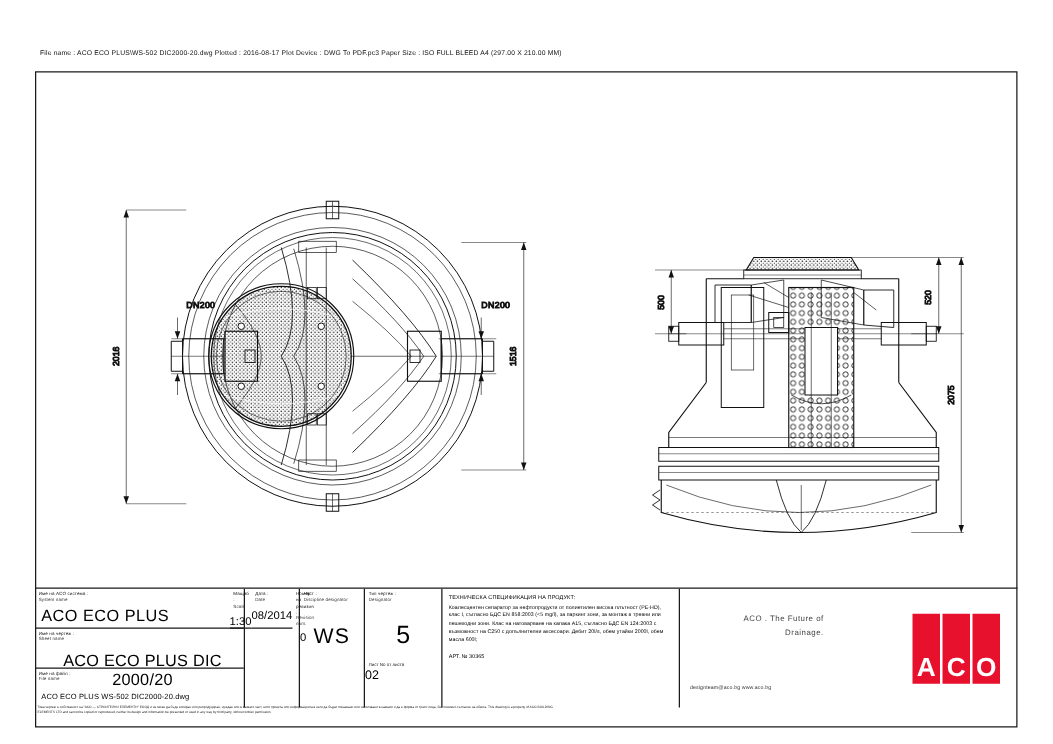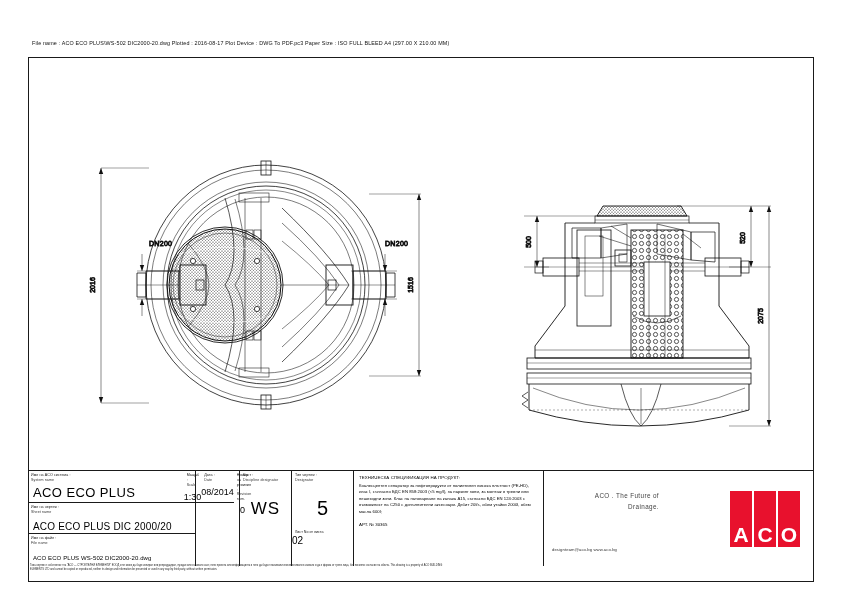--- a/index.html
+++ b/index.html
@@ -28,21 +28,21 @@
   .tb-cell{border-right:1px solid #1a1a1a;box-sizing:border-box;position:relative;}
   .tb-cap{font-size:3.6px;line-height:1.35;color:#111;padding:2px 0 0 3px;
           letter-spacing:.1px;}
   .tb-cap .en{color:#333;}
 
   .col-name{width:168px;display:flex;flex-direction:column;}
   .row-n{border-bottom:1px solid #1a1a1a;box-sizing:border-box;}
   .row-n:last-child{border-bottom:none;}
   .r1{height:32px;} .r2{height:32px;} .r3{height:32px;}
   .v-sys{font-size:13px;padding-left:5px;margin-top:2px;letter-spacing:.4px;}
-  .v-sheet{font-size:10px;padding-left:5px;margin-top:7px;letter-spacing:.2px;}
+  .v-sheet{font-size:13px;padding-left:5px;margin-top:7px;letter-spacing:.2px;text-align:center;}
   .v-file{font-size:6px;padding-left:5px;margin-top:9px;letter-spacing:.1px;}
 
   .col-scale{width:44px;display:flex;flex-direction:row;justify-content:center;}
   .v-scale{font-size:9px;text-align:center;margin-top:4px;}
   .v-date{font-size:9px;text-align:center;margin-top:4px;}
   .v-rev{font-size:9px;text-align:center;margin-top:3px;}
 
   .col-disc{width:52px;}
   .v-disc{font-size:17px;text-align:center;margin-top:16px;letter-spacing:1px;}
 

